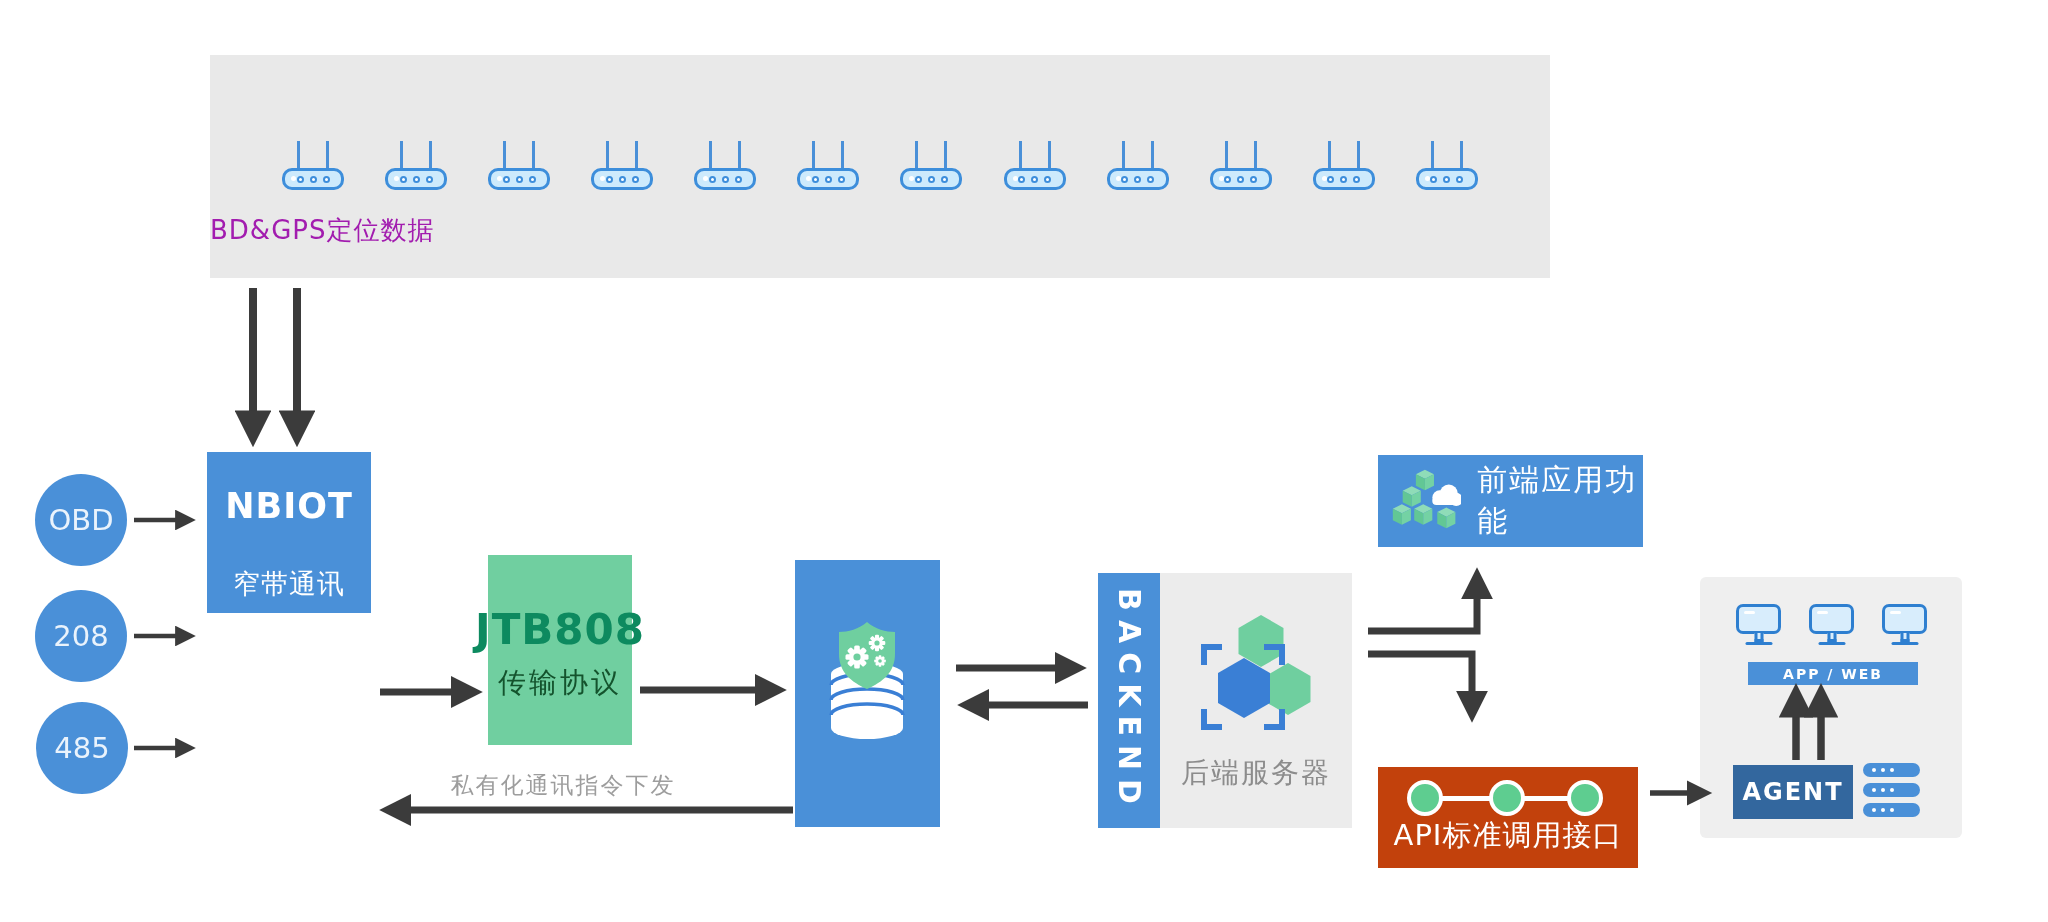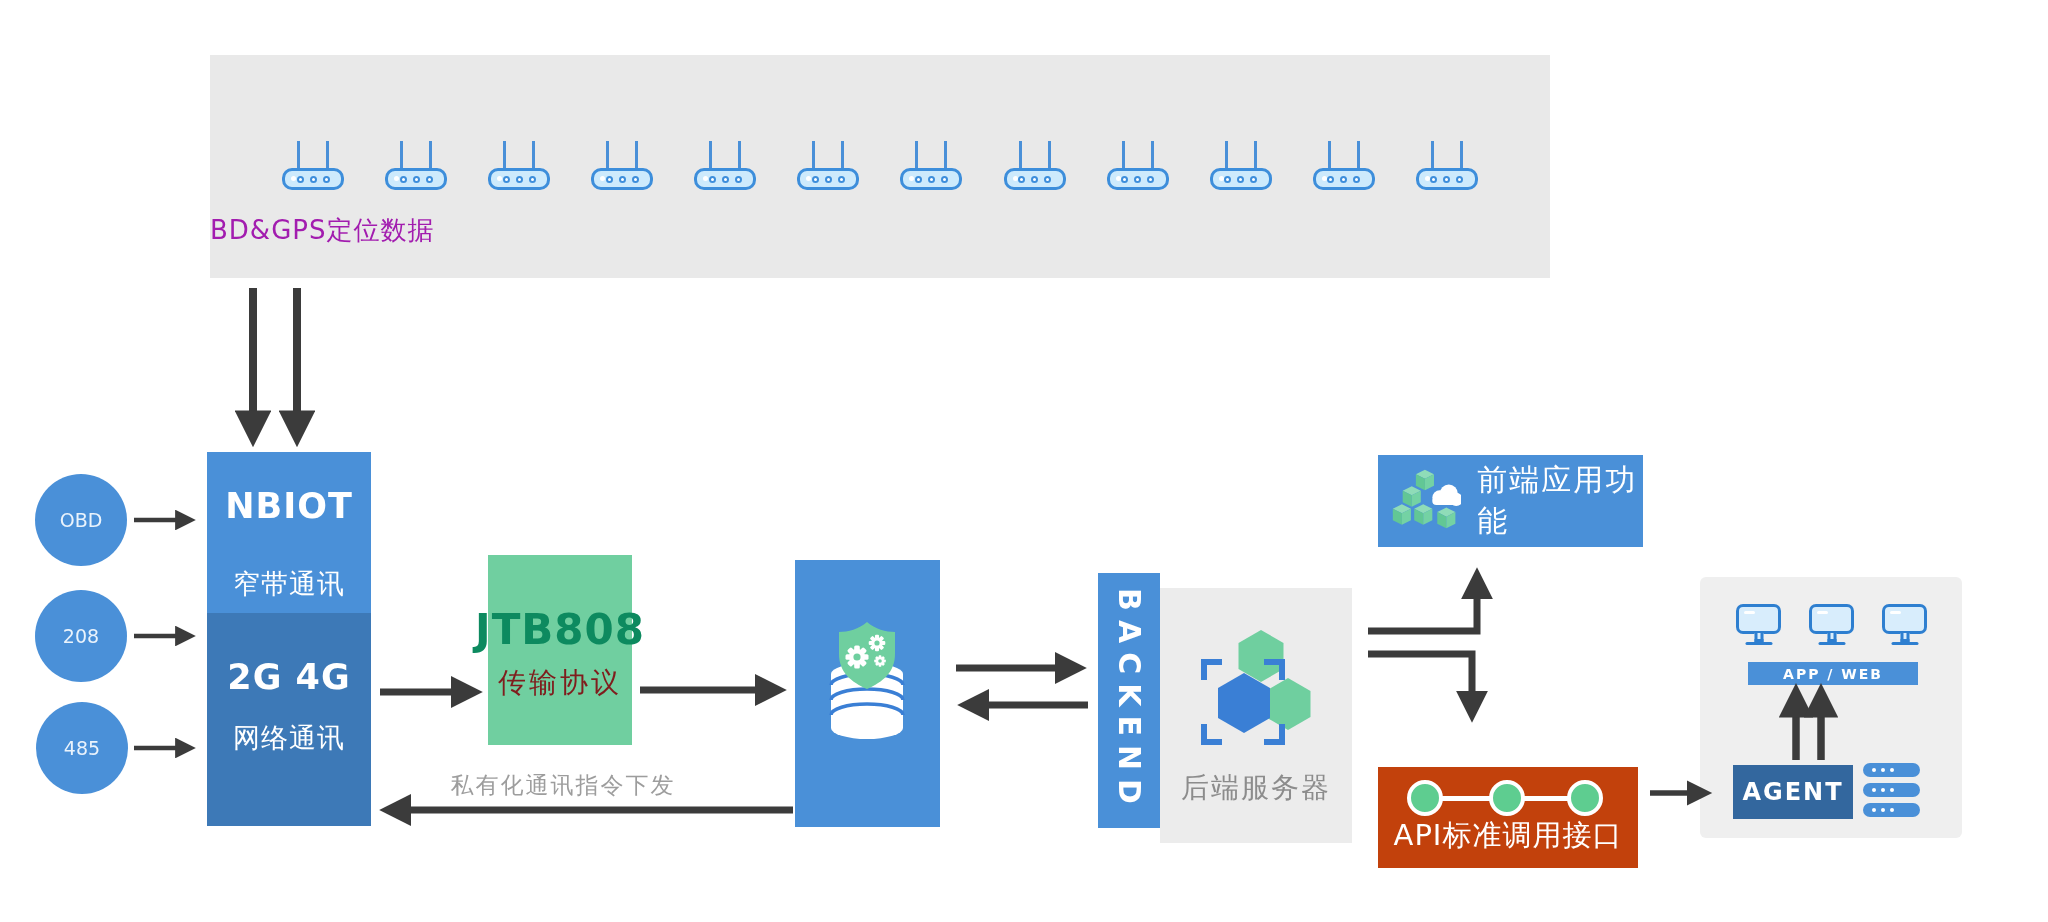--- a/index.html
+++ b/index.html
@@ -18,55 +18,55 @@
   .router .rbody{position:absolute;bottom:0;left:0;right:0;height:22px;background:#cdeafc;
       border:3px solid #3d8edb;border-radius:10px;box-sizing:border-box;
       display:flex;align-items:center;justify-content:center;gap:6px;}
   .router .hl{width:5px;height:5px;background:#fff;border-radius:50%;position:absolute;left:6px;top:5px;}
   .router .dot{width:7px;height:7px;border:2px solid #3d8edb;background:#fff;border-radius:50%;box-sizing:border-box;}
   #toplabel{position:absolute;left:0;right:0;top:158px;text-align:left;
       font-size:26px;color:#a21caf;letter-spacing:1px;}
 
   
   .in-circle{position:absolute;width:92px;height:92px;border-radius:50%;background:#4a90d8;
-      color:#eaf3fc;display:flex;align-items:center;justify-content:center;font-size:19px;z-index:2;}
+      color:#eaf3fc;display:flex;align-items:center;justify-content:center;font-size:29px;z-index:2;}
   #circle-obd{left:35px;top:474px;}
   #circle-232{left:35px;top:590px;}
   #circle-485{left:36px;top:702px;}
 
   
   #nbiot{left:207px;top:452px;width:164px;height:374px;z-index:2;}
   #nb-top{height:161px;background:#4a90d8;display:flex;flex-direction:column;align-items:center;
       justify-content:center;padding-top:22px;box-sizing:border-box;gap:26px;}
   #nb-bottom{height:213px;background:#3d79b7;display:flex;flex-direction:column;align-items:center;
       justify-content:center;padding-bottom:26px;box-sizing:border-box;gap:9px;}
   .gw-title{color:#fff;font-weight:700;font-size:35px;letter-spacing:1px;}
   .gw-sub{color:#fff;font-size:27px;font-weight:500;letter-spacing:1px;margin-top:14px;}
 
   
   #jtb{left:488px;top:555px;width:144px;height:190px;background:#70cfa0;
       display:flex;flex-direction:column;align-items:center;justify-content:center;gap:10px;
       padding-top:6px;box-sizing:border-box;z-index:2;}
   #jtb-title{color:#0d8a5f;font-weight:700;font-size:42px;letter-spacing:1px;}
-  #jtb-sub{color:#7f1d1d;font-size:28px;font-weight:500;letter-spacing:3px;}
+  #jtb-sub{color:#14532d;font-size:28px;font-weight:500;letter-spacing:3px;}
 
   
   #dbbox{left:795px;top:560px;width:145px;height:267px;background:#4a90d8;z-index:2;}
   #db-icon{position:absolute;left:34px;top:62px;}
 
   
   #ret-label{left:448px;top:770px;width:230px;text-align:center;font-size:23px;
       color:#9d9d9d;letter-spacing:2px;z-index:3;}
 
   
   #backend-bar{left:1098px;top:573px;width:62px;height:255px;background:#4a90d8;
       display:flex;align-items:center;justify-content:center;z-index:2;}
   #backend-bar span{transform:rotate(90deg);white-space:nowrap;color:#fff;font-weight:700;
       font-size:30px;letter-spacing:9px;}
-  #backend-gray{left:1160px;top:573px;width:192px;height:255px;background:#ececec;z-index:2;margin-top:15px;}
+  #backend-gray{left:1160px;top:573px;width:192px;height:255px;background:#ececec;z-index:2;}
   #hex-icon{position:absolute;left:38px;top:38px;}
   #bk-caption{position:absolute;left:0;right:0;bottom:36px;text-align:center;
       font-size:28px;color:#8c8c8c;letter-spacing:2px;}
 
   
   #frontend{left:1378px;top:455px;width:265px;height:92px;background:#4a90d8;
       display:flex;align-items:center;padding-left:14px;box-sizing:border-box;z-index:2;}
   #frontend-label{color:#fff;font-size:30px;margin-left:16px;letter-spacing:2px;}
 
   
@@ -265,24 +265,20 @@
   </div>
   <div id="circle-485" class="in-circle">
     <span>485</span>
   </div>
 
   <div id="nbiot" class="abs">
     <div id="nb-top">
       <div class="gw-title">NBIOT</div>
       <div class="gw-sub">窄带通讯</div>
     </div>
-    <div id="nb-bottom">
-      <div class="gw-title">2G 4G</div>
-      <div class="gw-sub">网络通讯</div>
-    </div>
   </div>
 
   <div id="jtb" class="abs">
     <div id="jtb-title">JTB808</div>
     <div id="jtb-sub">传输协议</div>
   </div>
 
   <div id="dbbox" class="abs">
     <svg id="db-icon" width="76" height="122" viewBox="0 0 76 122">
       <ellipse cx="38" cy="52" rx="36" ry="11" fill="#fff"></ellipse>

